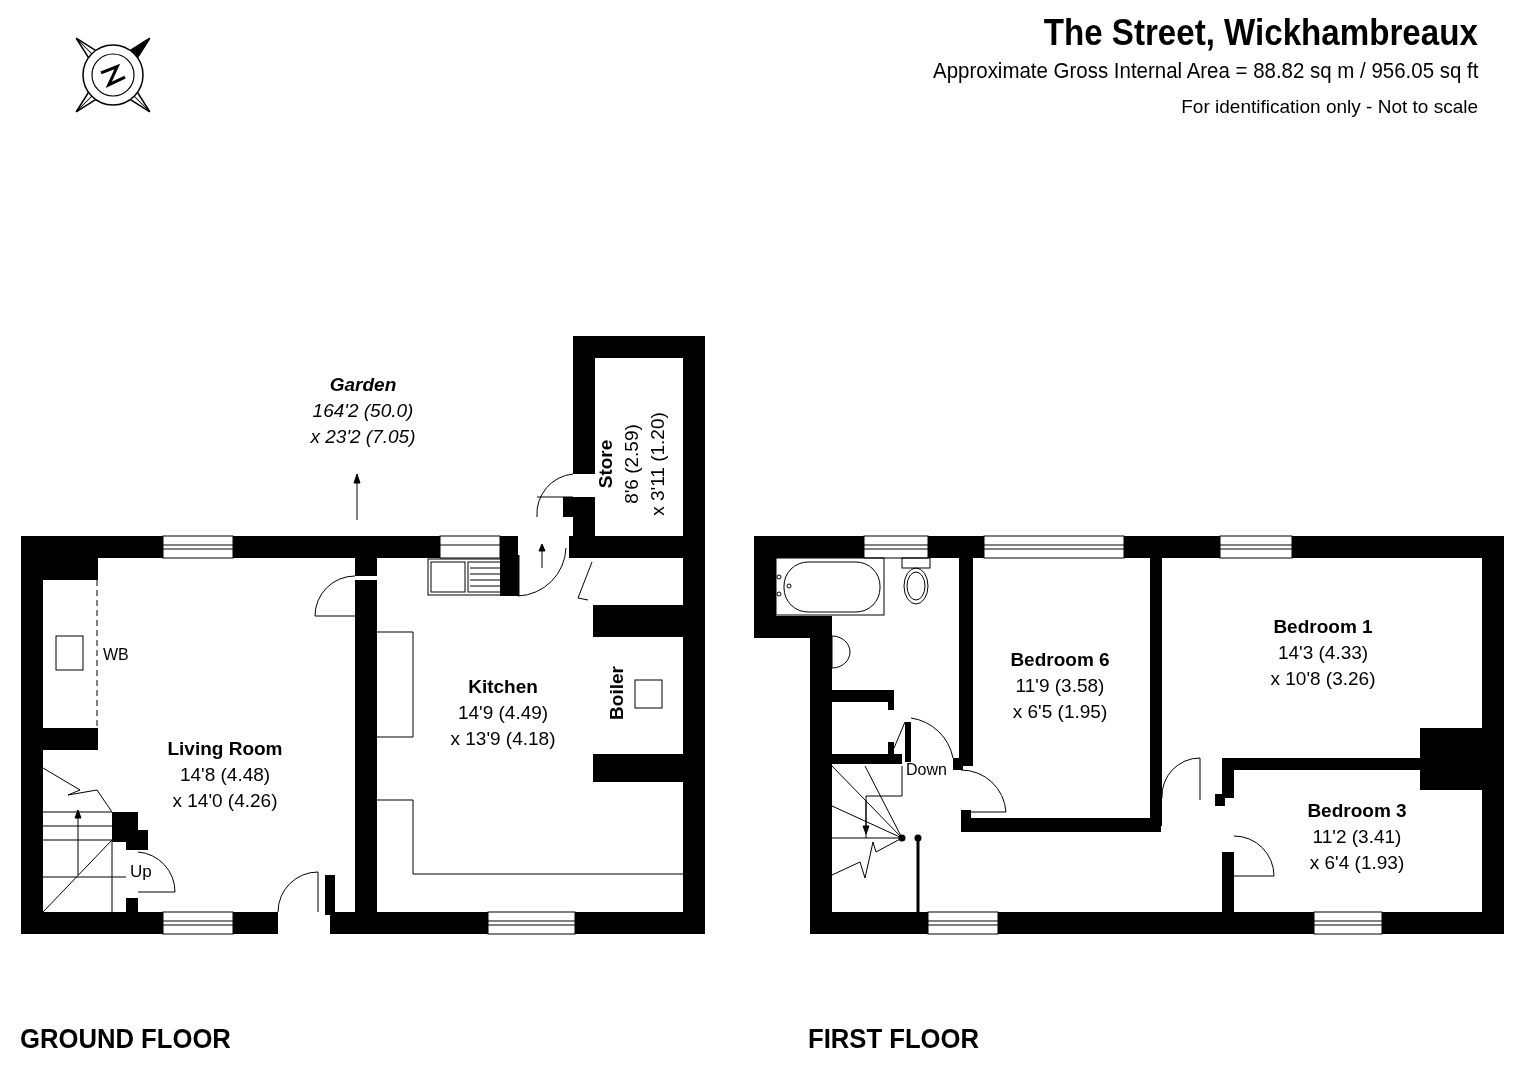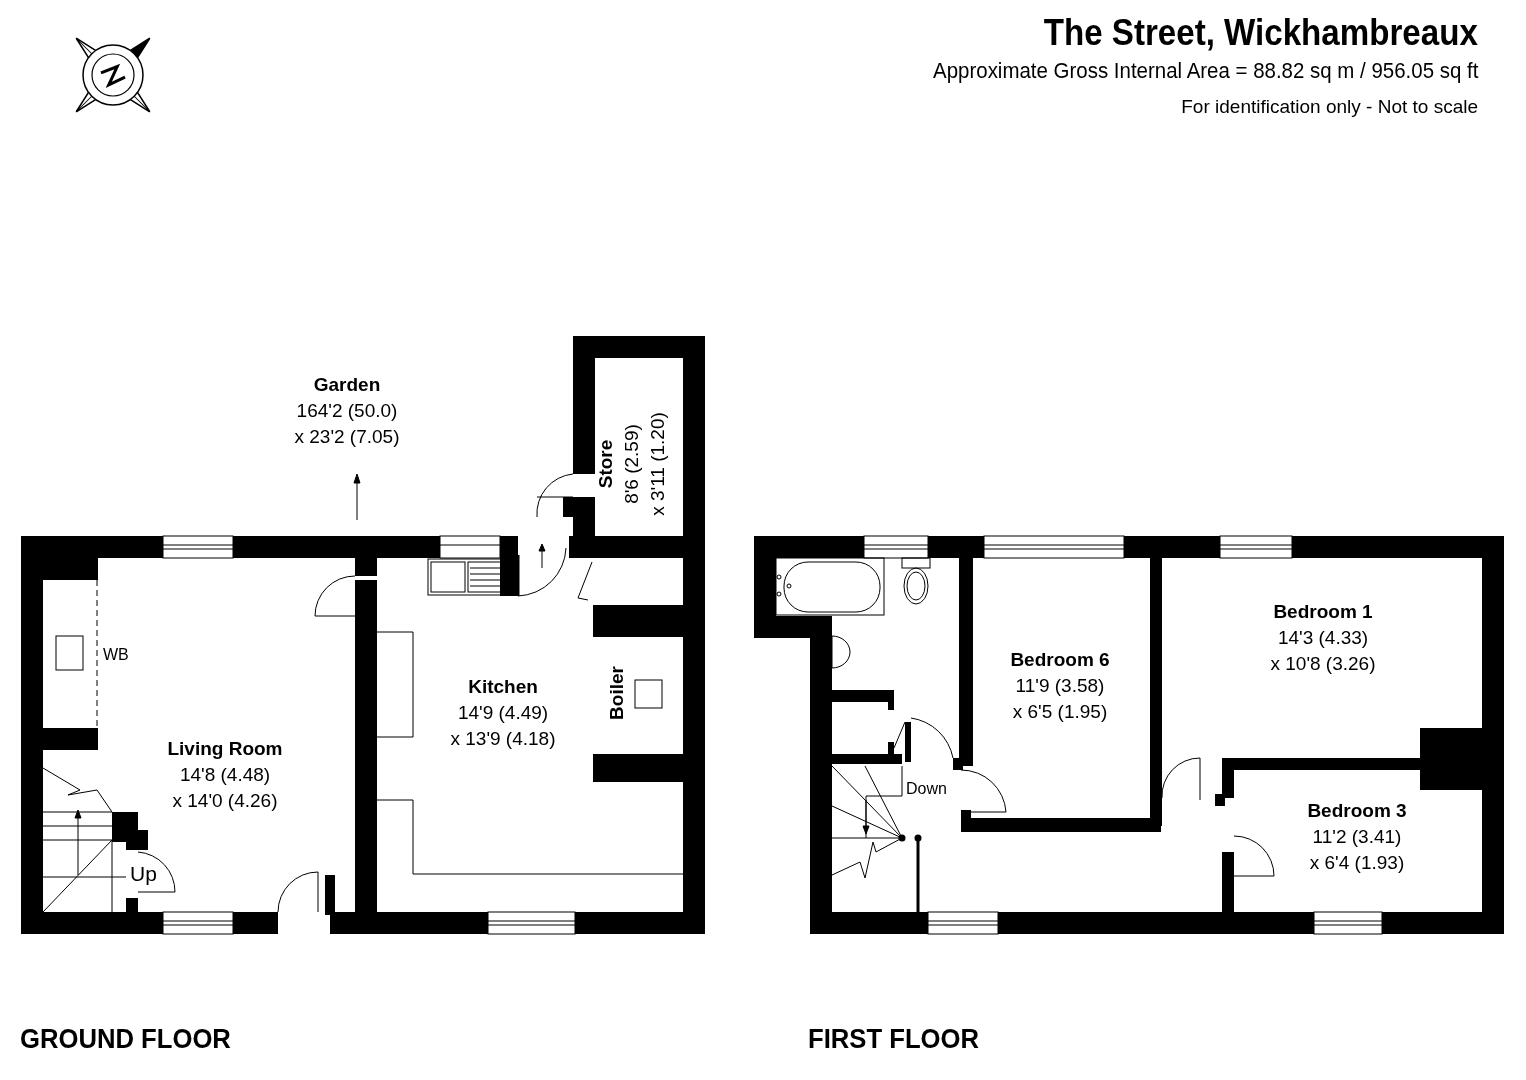--- a/index.html
+++ b/index.html
@@ -206,21 +206,21 @@
     <line x1="832" y1="806" x2="902" y2="838"></line>
     <line x1="832" y1="838" x2="902" y2="838"></line>
     <polyline points="866,838 866,796 902,796 902,766"></polyline>
     <line x1="866" y1="800" x2="866" y2="830"></line>
     <polygon points="866,834 863,826 869,826" fill="#000"></polygon>
     <polyline points="832,875 860,862 865,878 873,842 876,852 902,838"></polyline>
     <line x1="918" y1="838" x2="918" y2="912" stroke-width="3"></line>
   </g>
 </svg>
 
-<div class="room" style="left:262px;top:372px;width:170px;">
+<div class="room" style="left:278px;top:372px;width:170px;font-style:italic;">
   <div class="n">Garden</div>
   <div>164'2 (50.0)</div>
   <div>x 23'2 (7.05)</div>
 </div>
 
 <div class="room vert" style="left:562px;top:425px;width:140px;">
   <div class="n">Store</div>
   <div>8'6 (2.59)</div>
   <div>x 3'11 (1.20)</div>
 </div>
@@ -235,36 +235,36 @@
   <div class="n">Kitchen</div>
   <div>14'9 (4.49)</div>
   <div>x 13'9 (4.18)</div>
 </div>
 
 <div class="room vert" style="left:577px;top:680px;width:80px;">
   <div class="n">Boiler</div>
 </div>
 
 <div class="abs small" style="left:103px;top:646px;">WB</div>
-<div class="abs small" style="left:130px;top:862px;font-size:21px;">Up</div>
+<div class="abs small" style="left:130px;top:862px;font-size:17px;">Up</div>
 
 <div class="room" style="left:975px;top:647px;width:170px;">
   <div class="n">Bedroom 6</div>
   <div>11'9 (3.58)</div>
   <div>x 6'5 (1.95)</div>
 </div>
 
-<div class="room" style="left:1238px;top:599px;width:170px;">
+<div class="room" style="left:1238px;top:614px;width:170px;">
   <div class="n">Bedroom 1</div>
   <div>14'3 (4.33)</div>
   <div>x 10'8 (3.26)</div>
 </div>
 
 <div class="room" style="left:1272px;top:798px;width:170px;">
   <div class="n">Bedroom 3</div>
   <div>11'2 (3.41)</div>
   <div>x 6'4 (1.93)</div>
 </div>
 
-<div class="abs small" style="left:906px;top:780px;">Down</div>
+<div class="abs small" style="left:906px;top:761px;">Down</div>
 
 <div class="abs floorlabel" style="left:20px;">GROUND FLOOR</div>
 <div class="abs floorlabel" style="left:808px;">FIRST FLOOR</div>
 
 </body></html>

